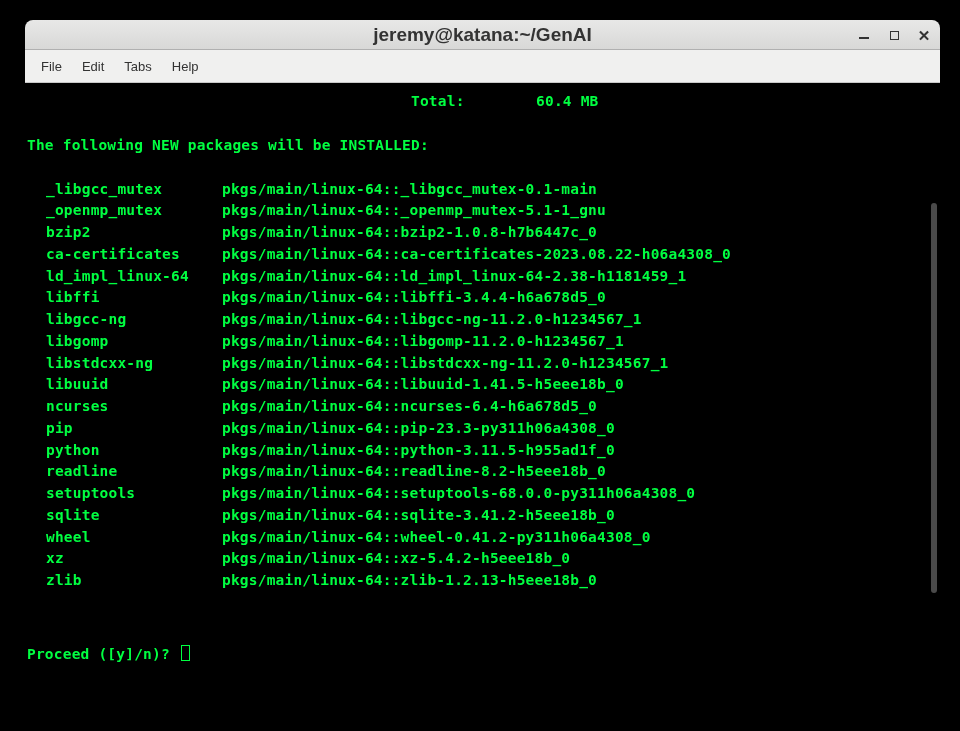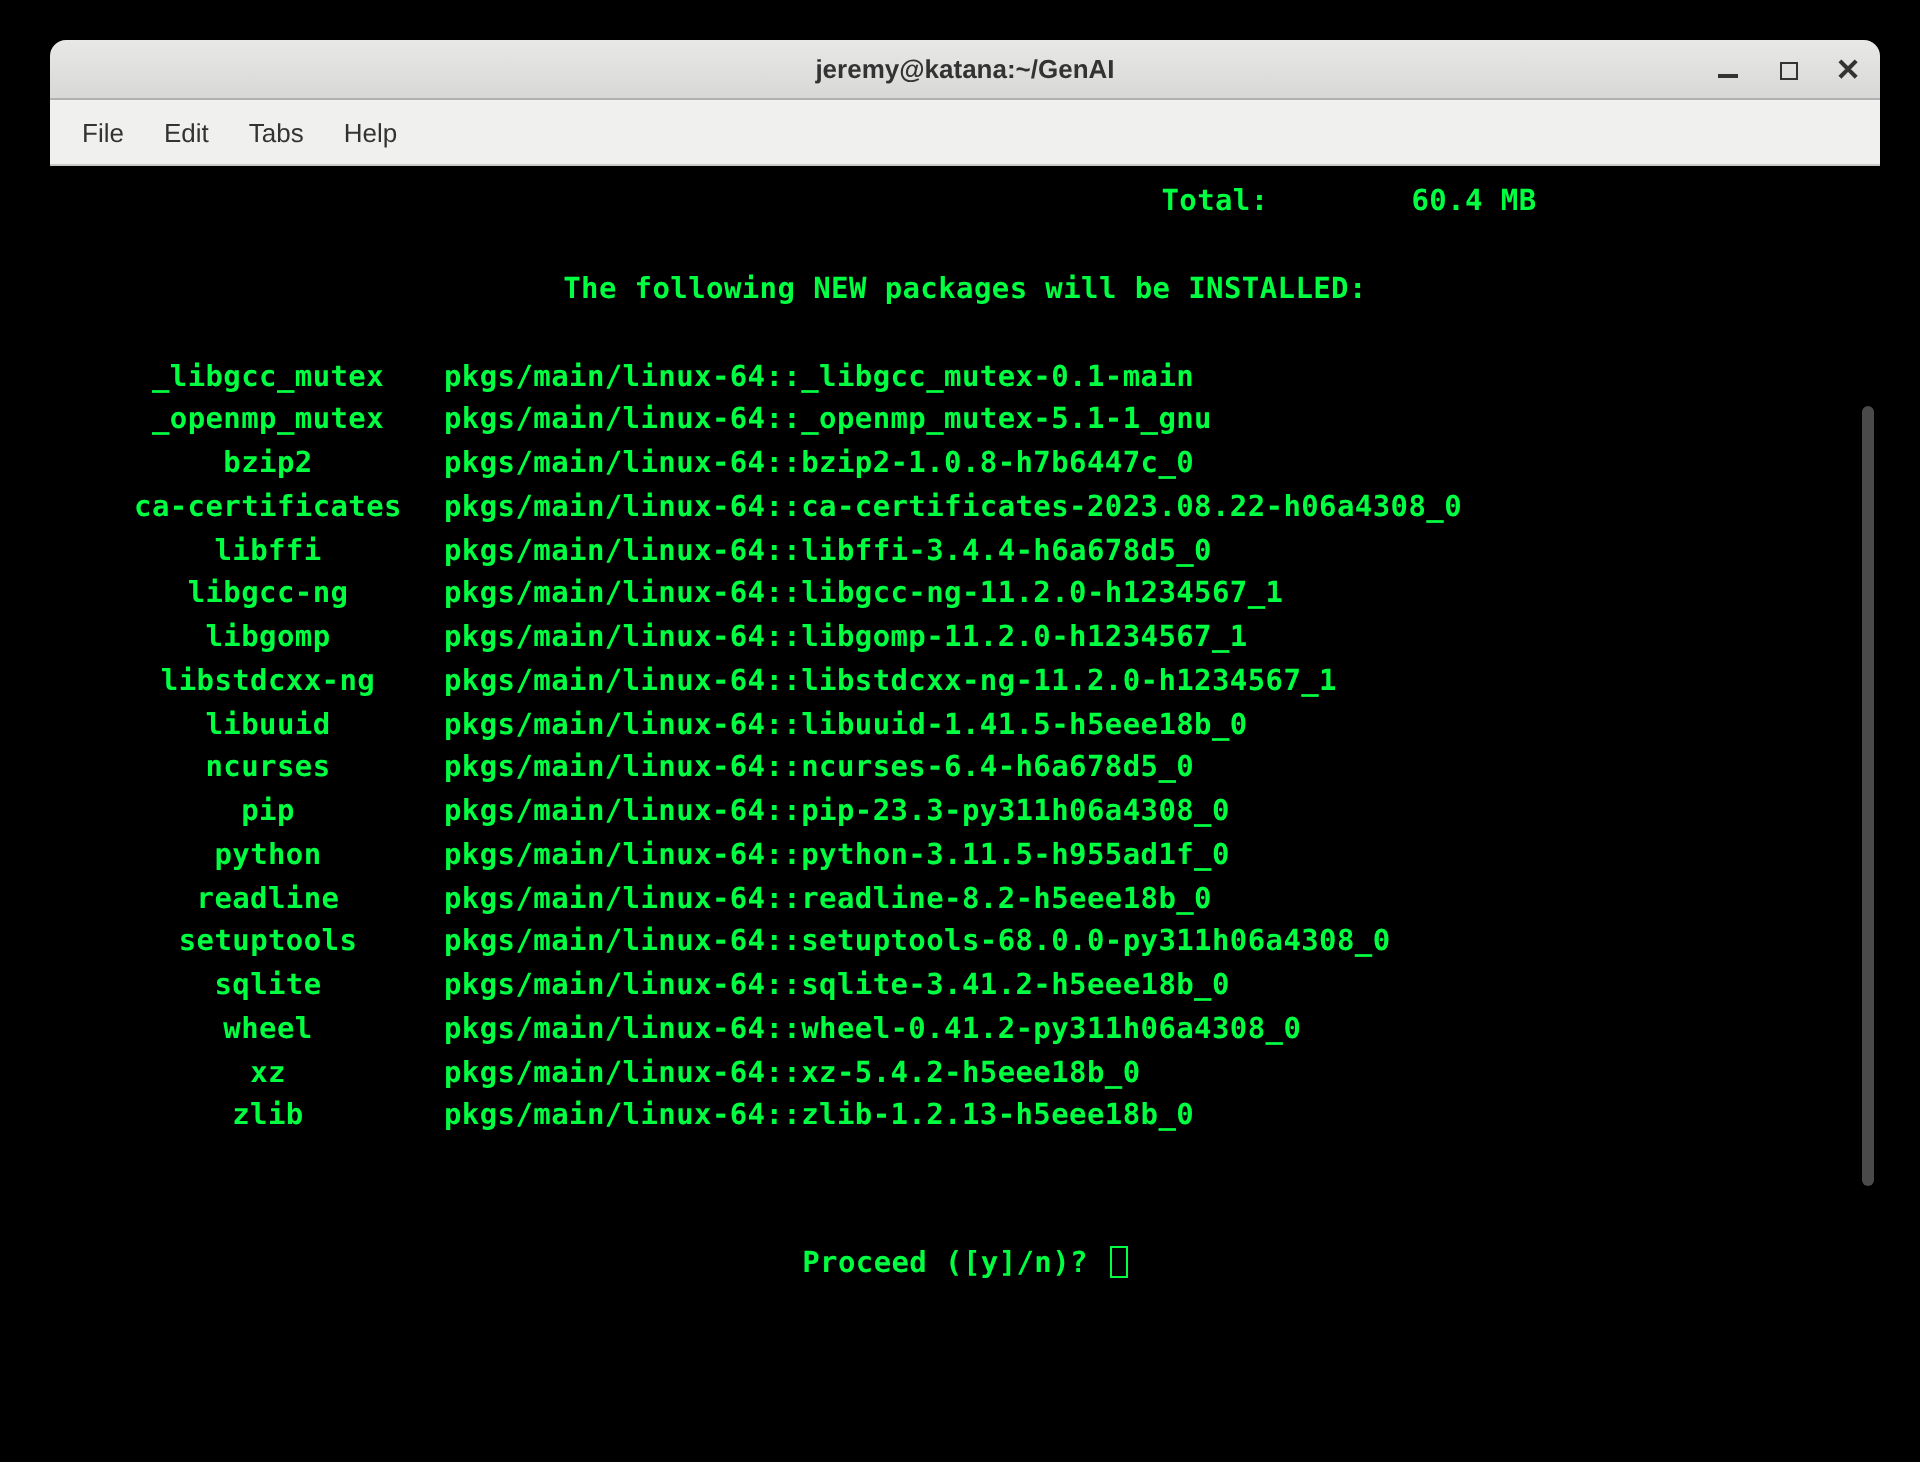--- a/index.html
+++ b/index.html
@@ -29,21 +29,21 @@
     .titlebar {
       height: 30px;
       background: linear-gradient(to bottom, #e8e8e7, #d8d8d7);
       display: flex;
       align-items: center;
       justify-content: center;
       position: relative;
       border-bottom: 1px solid #b0b0b0;
     }
     .titlebar-title {
-      font-size: 13px;
+      font-size: 19px;
       font-weight: bold;
       color: #333;
     }
     .window-controls {
       position: absolute;
       right: 8px;
       top: 0;
       height: 30px;
       display: flex;
       align-items: center;
@@ -95,21 +95,20 @@
       color: #00ff41;
       font-family: "DejaVu Sans Mono", "Liberation Mono", monospace;
       font-size: 14.5px;
       line-height: 1.5;
       padding: 8px 2px 8px 2px;
       height: calc(100% - 56px);
       overflow: hidden;
       font-weight: bold;
       letter-spacing: 0.2px;
       position: relative;
-      text-align: center;
     }
     .total-line {
       white-space: pre;
     }
     .header-line {
       white-space: pre;
       margin-top: 22px;
       margin-bottom: 22px;
     }
     .pkg-row {
@@ -172,20 +171,21 @@
     <div class="menu-item">Help</div>
   </div>
   <div class="terminal">
     <div class="total-line">                                           <span>Total:</span>        <span>60.4 MB</span></div>
     <div class="header-line">The following NEW packages will be INSTALLED:</div>
     <div id="pkg-list">
         <div class="pkg-row"><span class="pkg-name">_libgcc_mutex</span><span class="pkg-spec">pkgs/main/linux-64::_libgcc_mutex-0.1-main</span></div>
         <div class="pkg-row"><span class="pkg-name">_openmp_mutex</span><span class="pkg-spec">pkgs/main/linux-64::_openmp_mutex-5.1-1_gnu</span></div>
         <div class="pkg-row"><span class="pkg-name">bzip2</span><span class="pkg-spec">pkgs/main/linux-64::bzip2-1.0.8-h7b6447c_0</span></div>
         <div class="pkg-row"><span class="pkg-name">ca-certificates</span><span class="pkg-spec">pkgs/main/linux-64::ca-certificates-2023.08.22-h06a4308_0</span></div>
+        <div class="pkg-row"><span class="pkg-name">ld_impl_linux-64</span><span class="pkg-spec">pkgs/main/linux-64::ld_impl_linux-64-2.38-h1181459_1</span></div>
         <div class="pkg-row"><span class="pkg-name">libffi</span><span class="pkg-spec">pkgs/main/linux-64::libffi-3.4.4-h6a678d5_0</span></div>
         <div class="pkg-row"><span class="pkg-name">libgcc-ng</span><span class="pkg-spec">pkgs/main/linux-64::libgcc-ng-11.2.0-h1234567_1</span></div>
         <div class="pkg-row"><span class="pkg-name">libgomp</span><span class="pkg-spec">pkgs/main/linux-64::libgomp-11.2.0-h1234567_1</span></div>
         <div class="pkg-row"><span class="pkg-name">libstdcxx-ng</span><span class="pkg-spec">pkgs/main/linux-64::libstdcxx-ng-11.2.0-h1234567_1</span></div>
         <div class="pkg-row"><span class="pkg-name">libuuid</span><span class="pkg-spec">pkgs/main/linux-64::libuuid-1.41.5-h5eee18b_0</span></div>
         <div class="pkg-row"><span class="pkg-name">ncurses</span><span class="pkg-spec">pkgs/main/linux-64::ncurses-6.4-h6a678d5_0</span></div>
         <div class="pkg-row"><span class="pkg-name">pip</span><span class="pkg-spec">pkgs/main/linux-64::pip-23.3-py311h06a4308_0</span></div>
         <div class="pkg-row"><span class="pkg-name">python</span><span class="pkg-spec">pkgs/main/linux-64::python-3.11.5-h955ad1f_0</span></div>
         <div class="pkg-row"><span class="pkg-name">readline</span><span class="pkg-spec">pkgs/main/linux-64::readline-8.2-h5eee18b_0</span></div>
         <div class="pkg-row"><span class="pkg-name">setuptools</span><span class="pkg-spec">pkgs/main/linux-64::setuptools-68.0.0-py311h06a4308_0</span></div>

